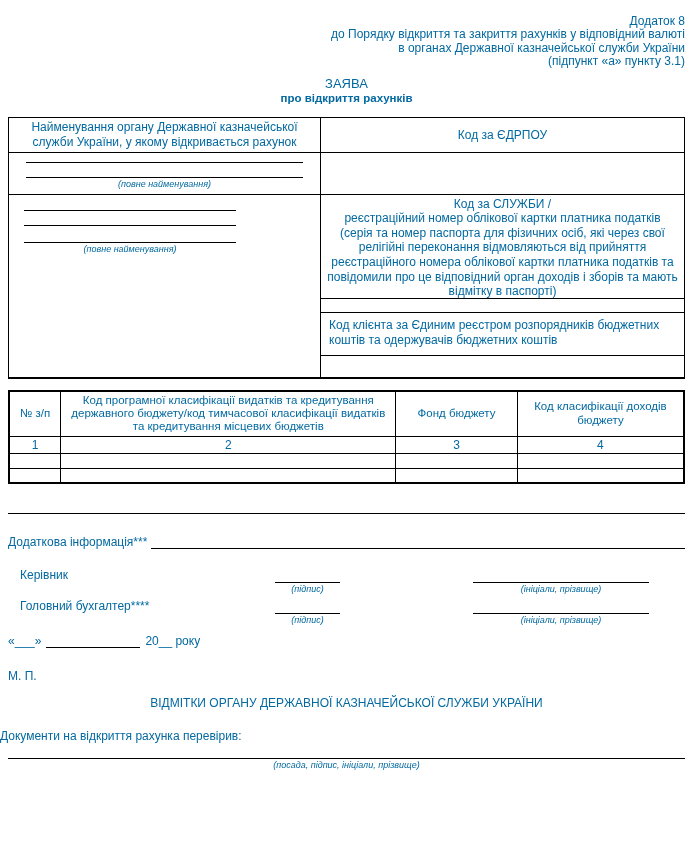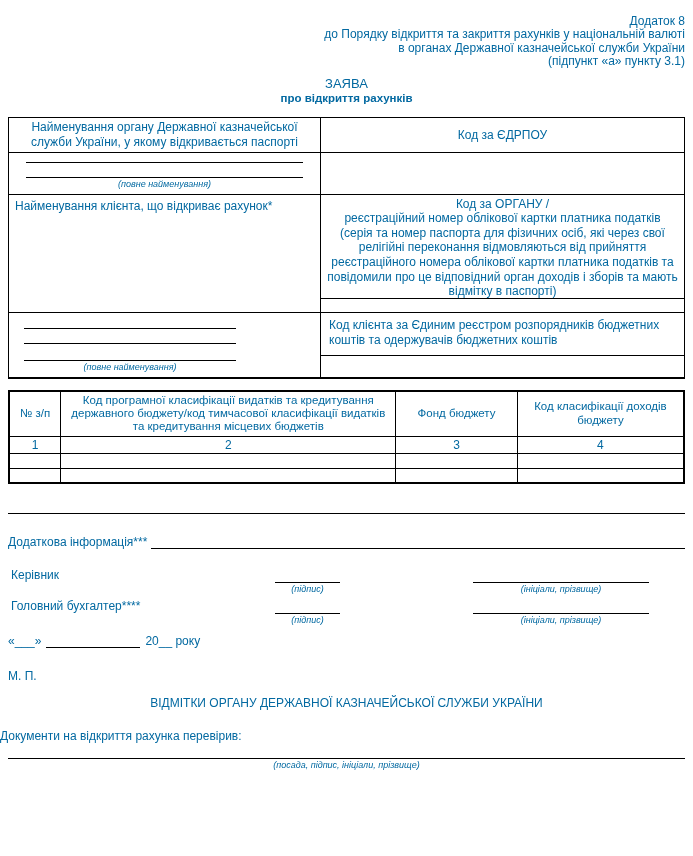--- a/index.html
+++ b/index.html
@@ -61,72 +61,71 @@
   .t2 .col1 { width: 52px; } .t2 .col2 { width: 336px; } .t2 .col3 { width: 122px; } .t2 .col4 { width: 167px; }
 
   .hr-full { margin: 29px 8px 0 8px; border-top: 1px solid #000; }
 
   .addinfo { display: flex; align-items: flex-end; margin: 21px 8px 0 8px; }
   .addinfo .lbl { white-space: nowrap; }
   .addinfo .fill { flex: 1; border-bottom: 1px solid #000; height: 14px; margin-left: 4px; }
 
   
   .sigrow { position: relative; height: 31px; margin: 0 8px; }
-  .sigrow .lbl { position: absolute; left: 3px; top: 0; }
+  .sigrow .lbl { position: absolute; left: 12px; top: 0; }
   .sigstack { position: absolute; top: 14px; border-top: 1px solid #000; text-align: center; }
   .sig-short { left: 267px; width: 65px; }
   .sig-long  { left: 465px; width: 176px; }
 
   .daterow { margin: 4px 8px 0 8px; display: flex; align-items: flex-end; }
   .daterow .blank-mid { width: 94px; border-bottom: 1px solid #000; height: 13px; margin: 0 5px; }
   .seal { margin: 21px 8px 0 8px; }
 
   .treasury-title { margin-top: 13px; text-align: center; }
   .checked-line { margin-top: 19px; text-align: left; }
   .checked-rule { margin: 15px 8px 0 8px; border-top: 1px solid #000; }
   .checked-caption { text-align: center; }
 </style>
 </head>
 <body>
 
 <div class="page">
 
   <div class="appendix">
     <div>Додаток 8</div>
-    <div>до Порядку відкриття та закриття рахунків у національній валюті</div>
+    <div>до Порядку відкриття та закриття рахунків у відповідний валюті</div>
     <div>в органах Державної казначейської служби України</div>
     <div>(підпункт «а» пункту 3.1)</div>
   </div>
 
   <div class="title">ЗАЯВА</div>
   <div class="subtitle">про відкриття рахунків</div>
 
   <div class="t1">
     <div class="t1-left">
-      <div class="cell bb l1 c-center">Найменування органу Державної казначейської служби України, у якому відкривається паспорті</div>
+      <div class="cell bb l1 c-center">Найменування органу Державної казначейської служби України, у якому відкривається рахунок</div>
       <div class="cell bb l2">
         <div class="blank b1"></div>
         <div class="blank b2"></div>
         <div class="caption">(повне найменування)</div>
       </div>
-      <div class="cell bb l3">Найменування клієнта, що відкриває рахунок*</div>
       <div class="cell l4">
         <div class="l4-wrap">
           <div class="blank b1"></div>
           <div class="blank b2"></div>
           <div class="blank b3"></div>
           <div class="caption">(повне найменування)</div>
         </div>
       </div>
     </div>
     <div class="t1-right">
       <div class="cell bb r1 c-center">Код за ЄДРПОУ</div>
       <div class="cell bb r2"></div>
       <div class="cell bb r3">
-        <div>Код за ОРГАНУ /</div>
+        <div>Код за СЛУЖБИ /</div>
         <div>реєстраційний номер облікової картки платника податків (серія та номер паспорта для фізичних осіб, які через свої релігійні переконання відмовляються від прийняття реєстраційного номера облікової картки платника податків та повідомили про це відповідний орган доходів і зборів та мають відмітку в паспорті)</div>
       </div>
       <div class="cell bb r4"></div>
       <div class="cell bb r5">Код клієнта за Єдиним реєстром розпорядників бюджетних коштів та одержувачів бюджетних коштів</div>
       <div class="cell r6"></div>
     </div>
   </div>
 
 
   <table class="t2">

